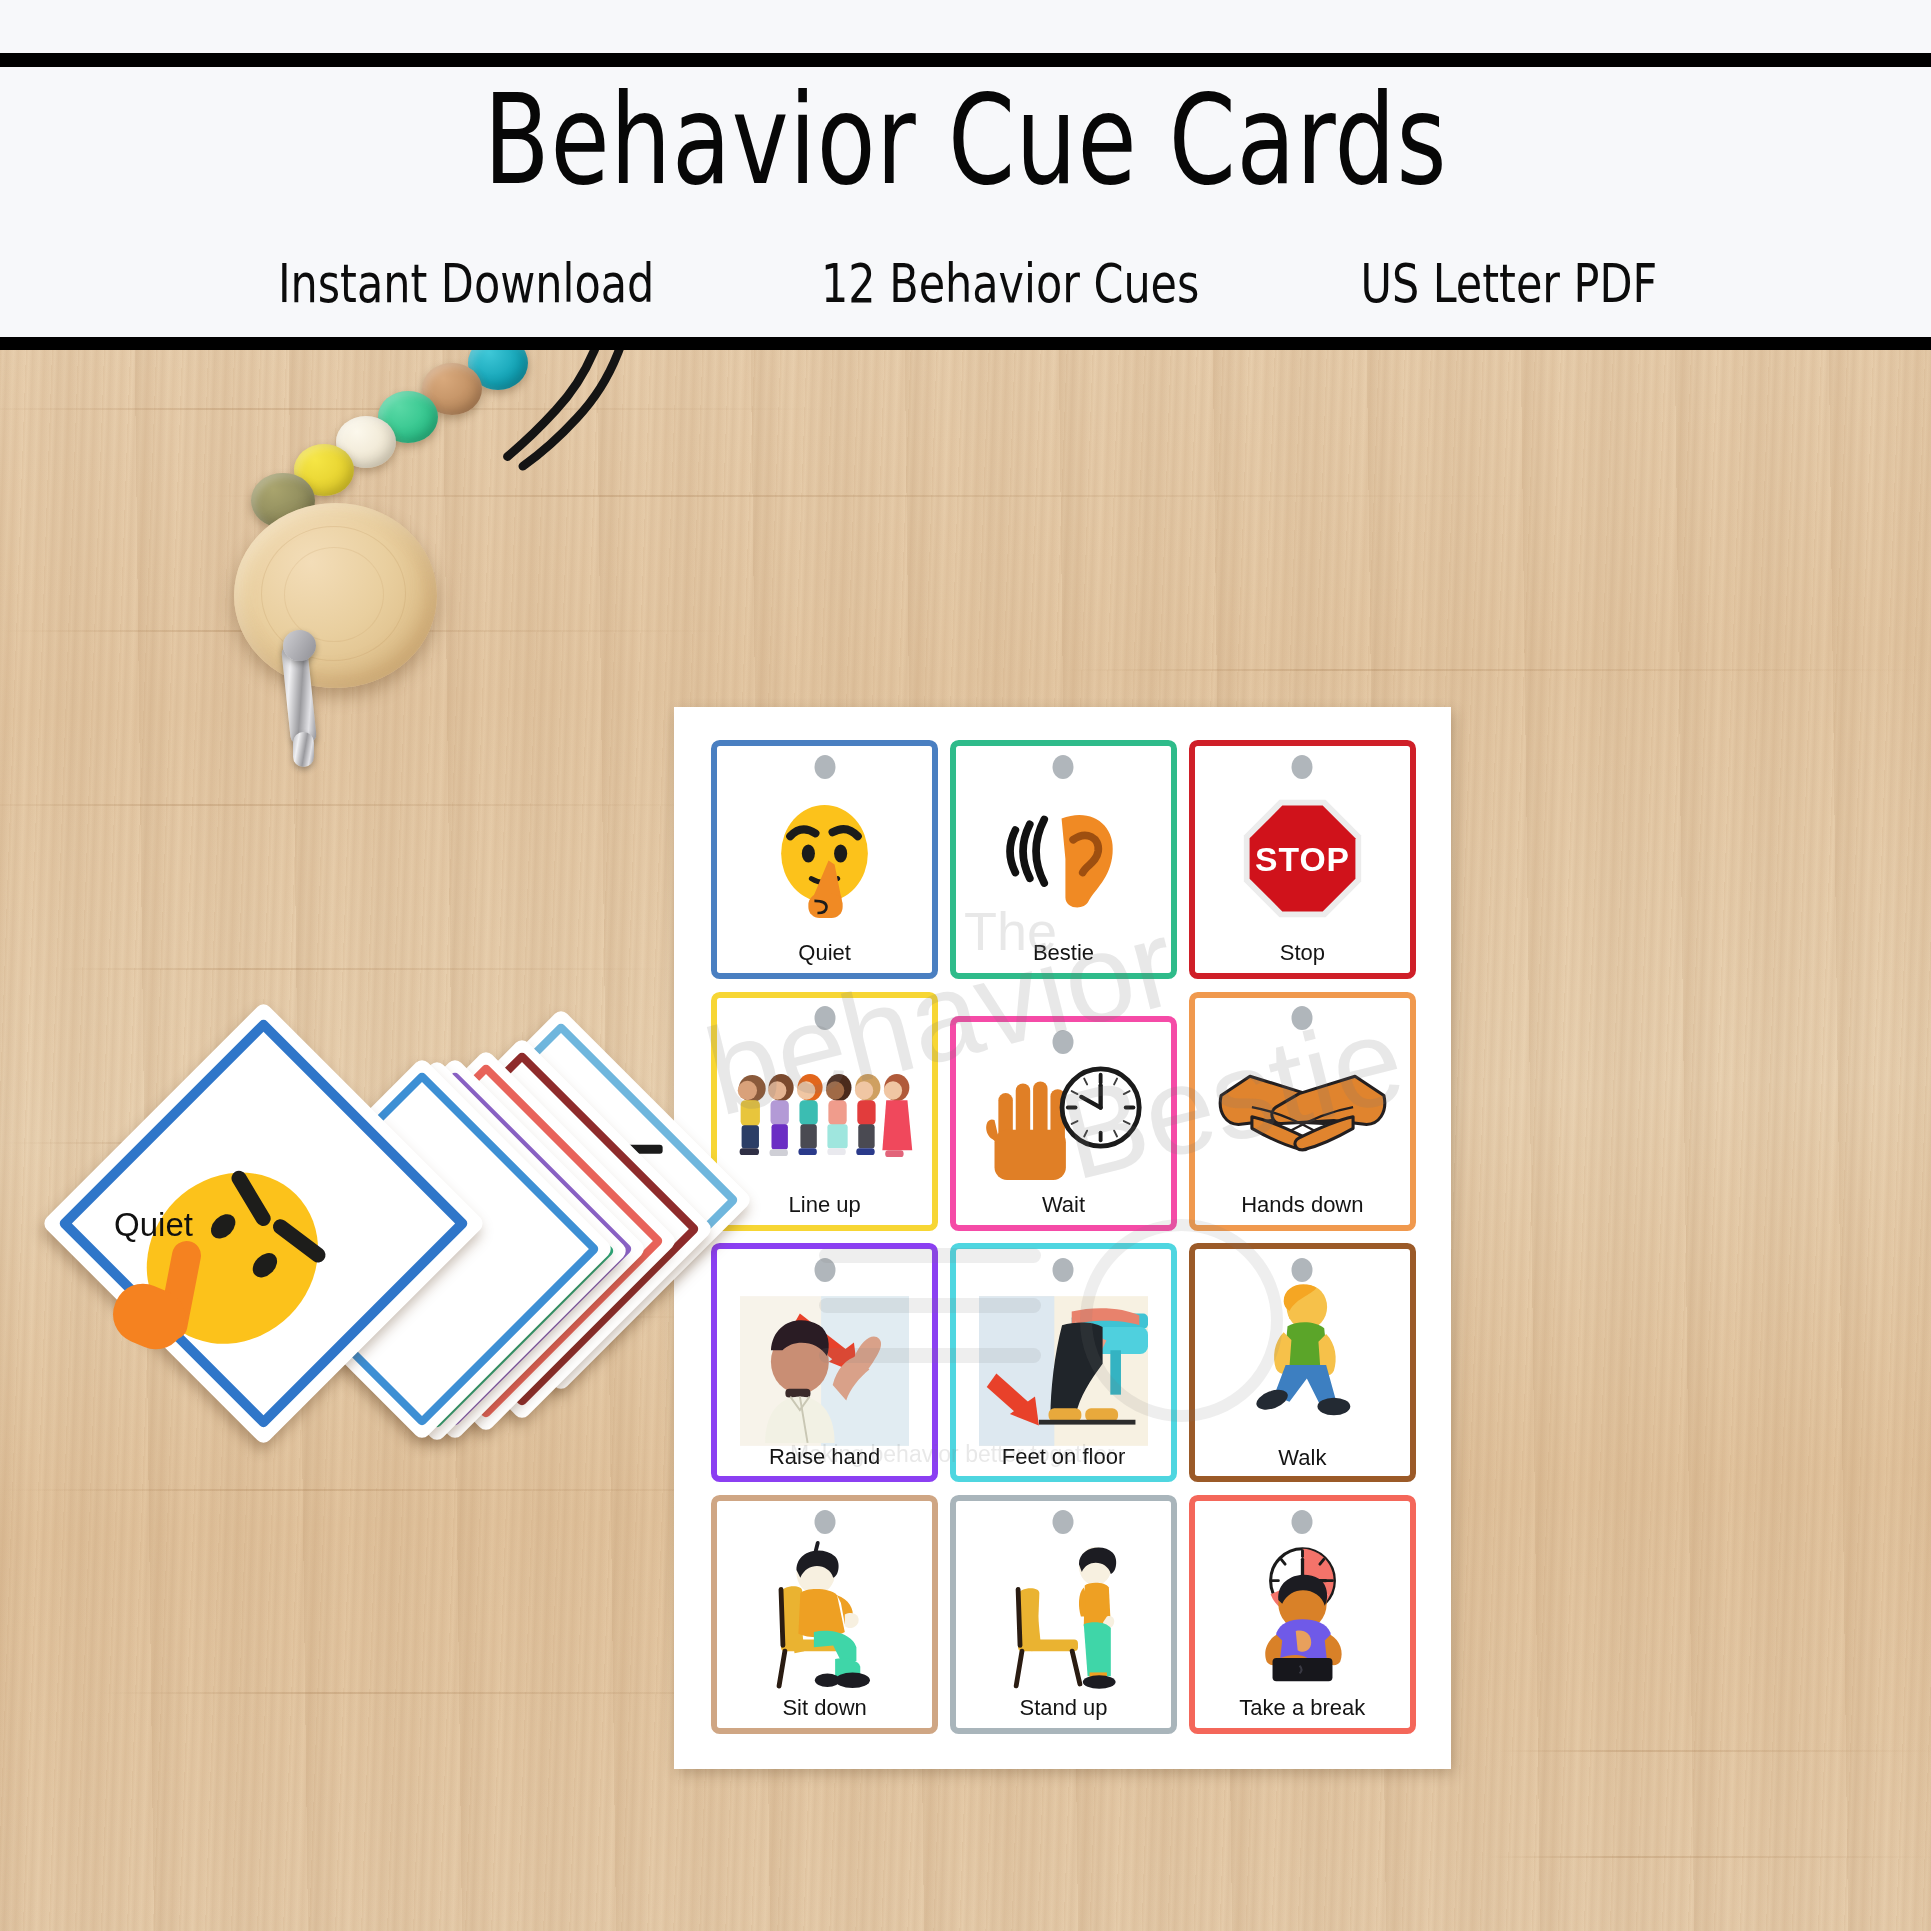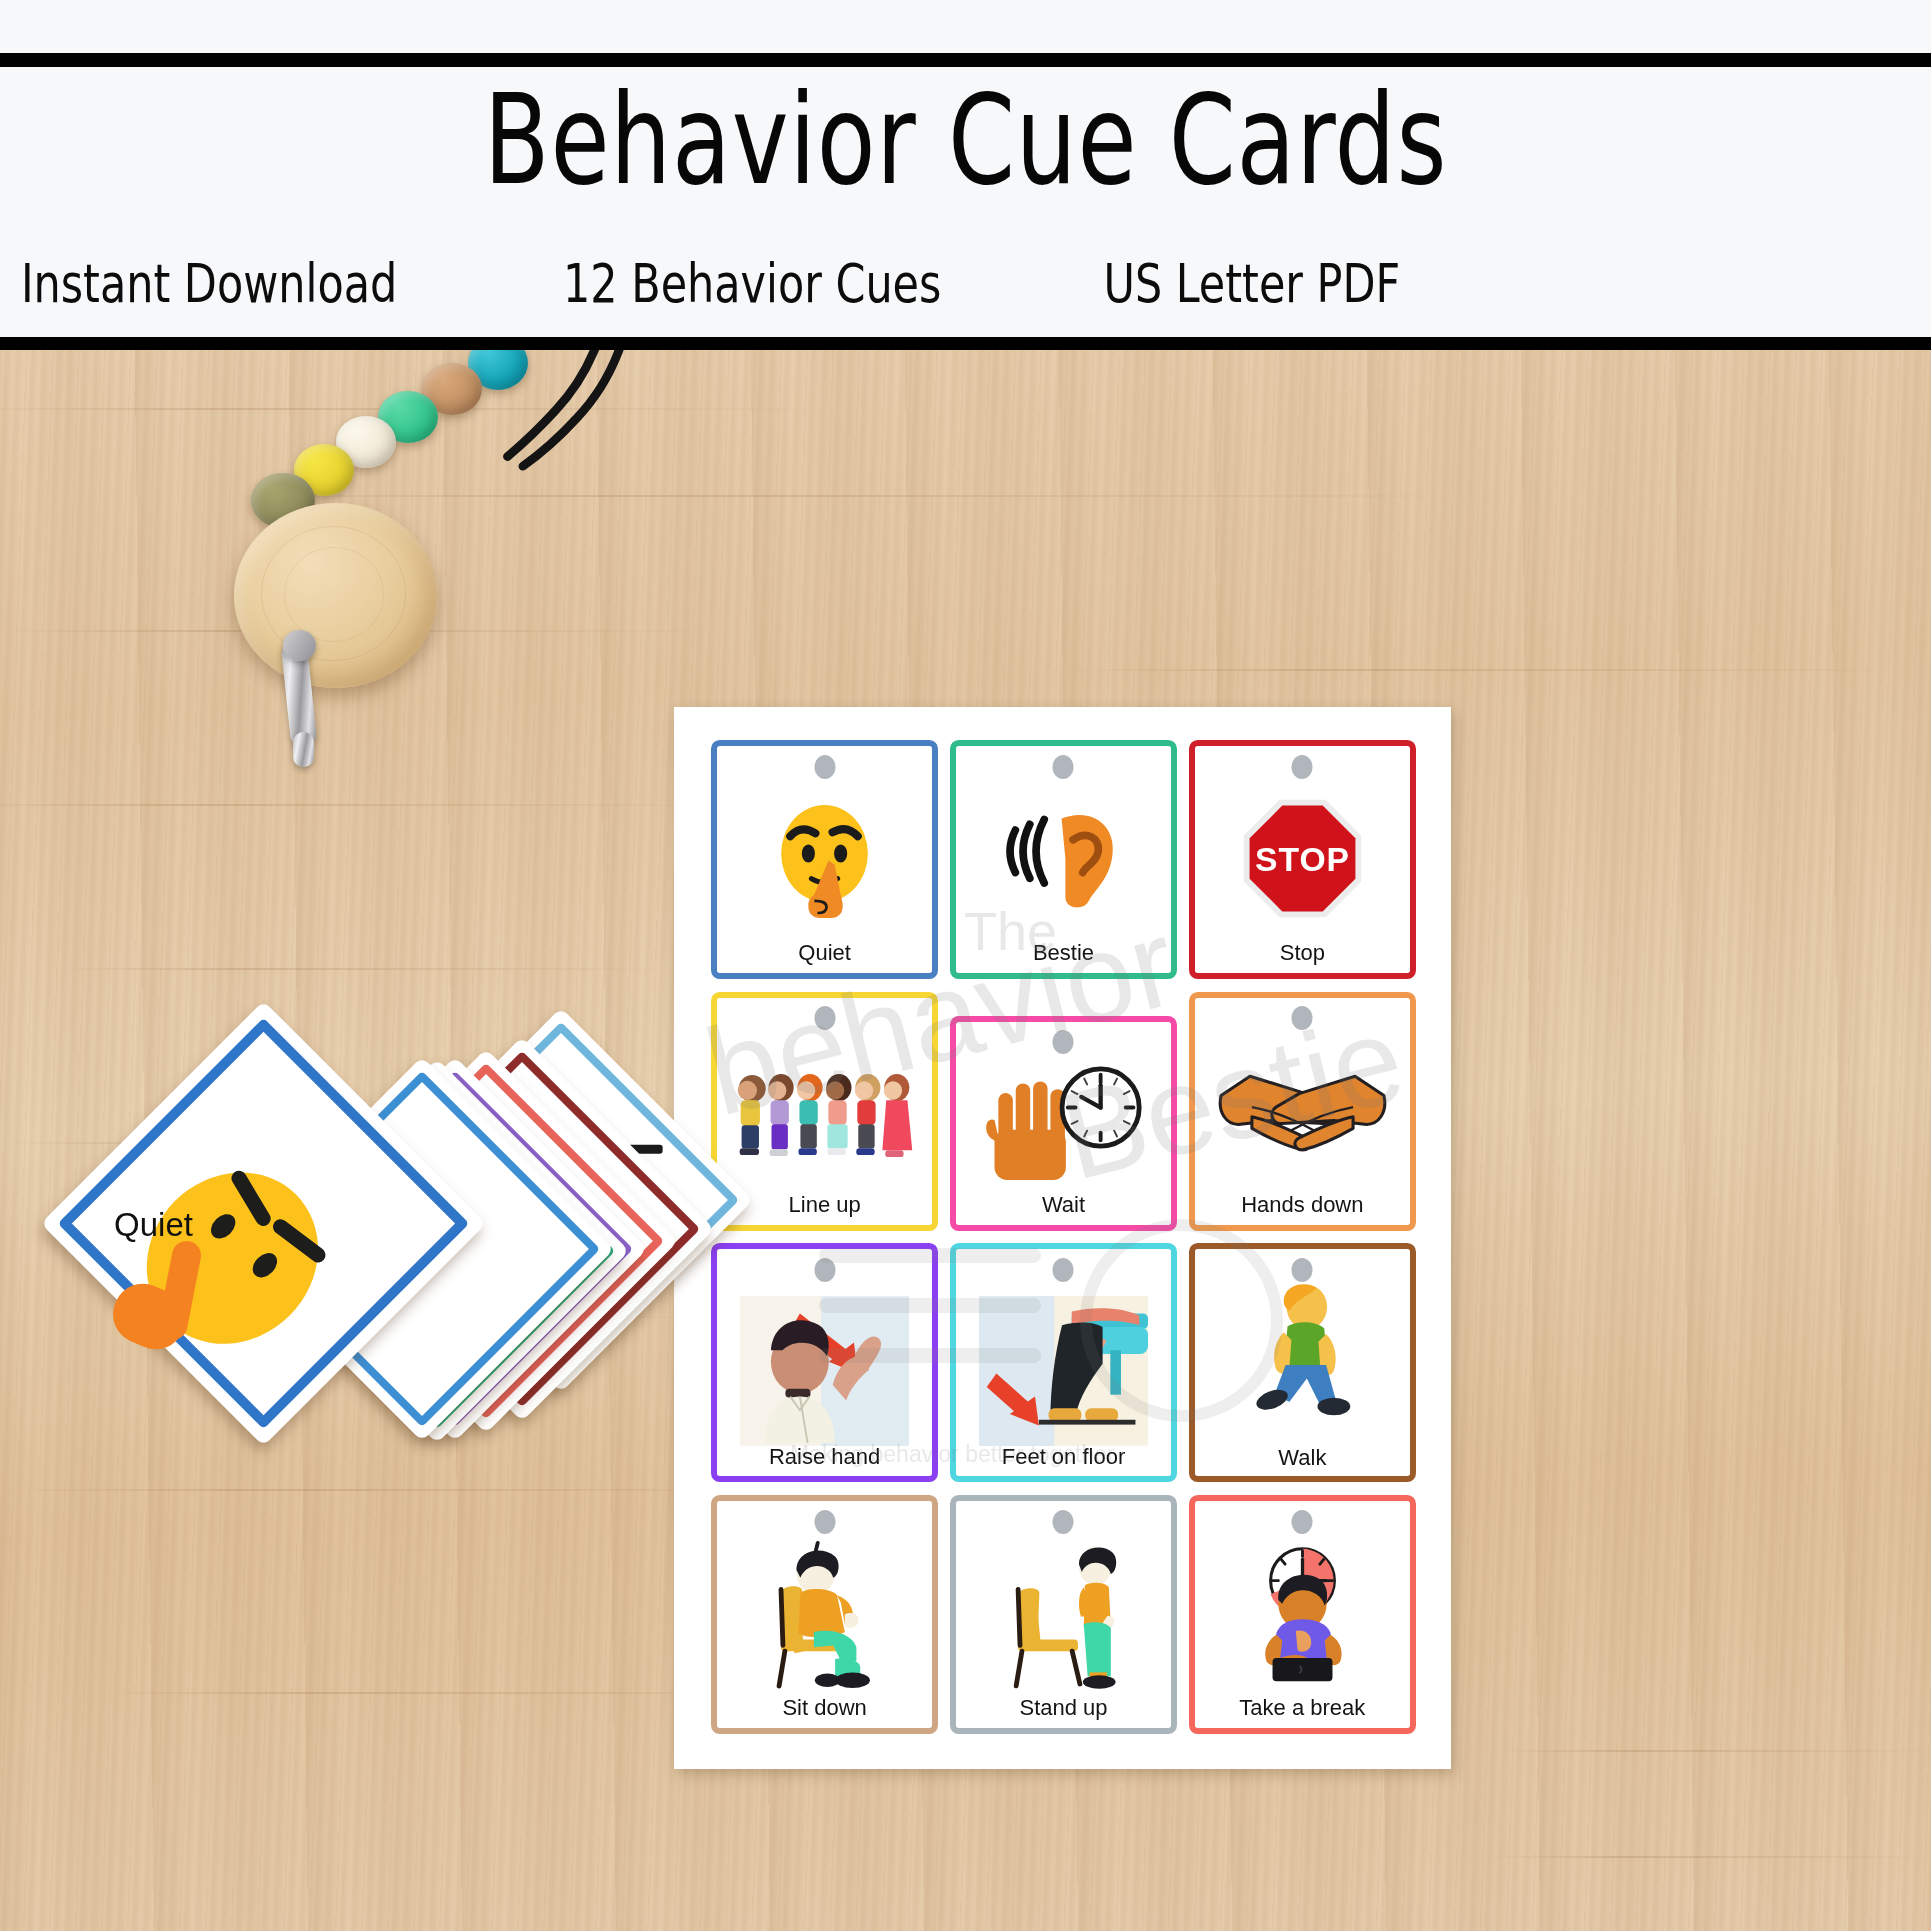--- a/index.html
+++ b/index.html
@@ -35,20 +35,21 @@
     font-weight: 400;
     letter-spacing: 1px;
     color: #070707;
     transform: scaleX(0.86);
     line-height: 1.05;
   }
   #subtitle-row {
     position: absolute; left: 0; top: 253px;
     width: 1931px;
     display: flex;
+    justify-content: center;
     align-items: baseline;
     gap: 124px;
     z-index: 55;
   }
   .subtitle-item {
     font-family: "DejaVu Sans Condensed", "Liberation Sans Narrow", "Liberation Sans", sans-serif;
     font-size: 53px;
     font-weight: 400;
     color: #0c0c0c;
     transform: scaleX(0.9);

